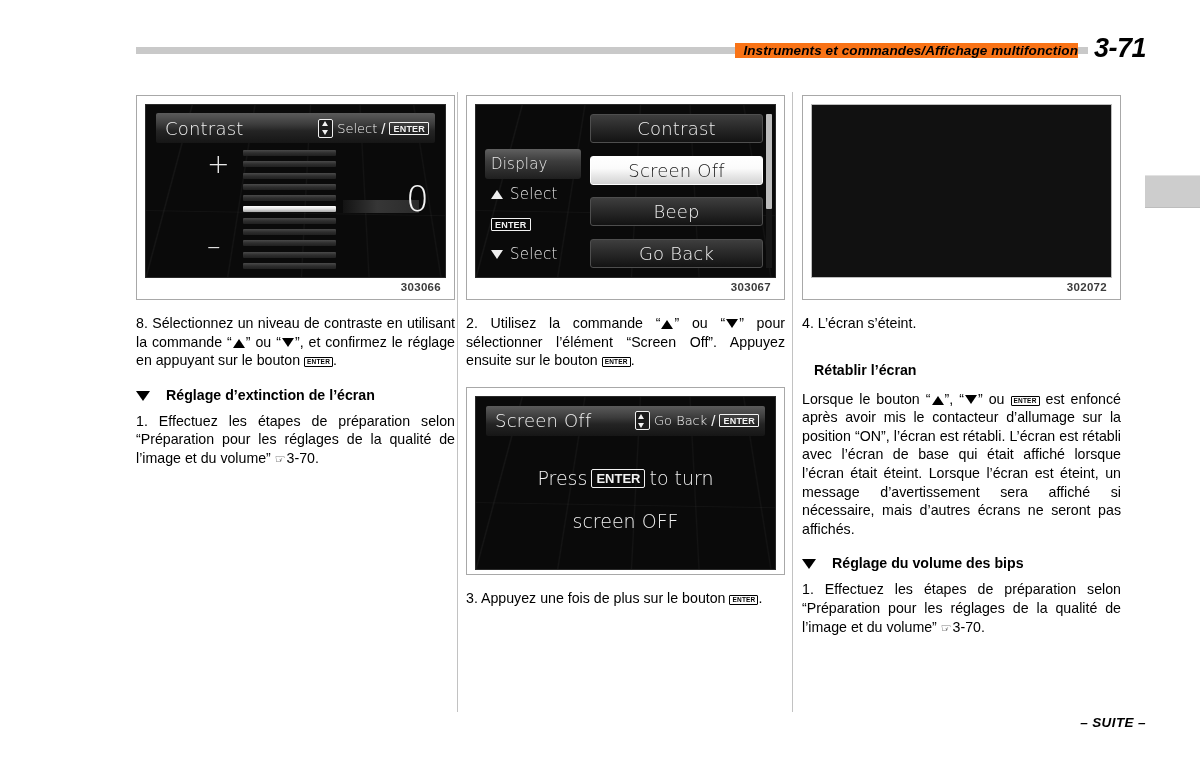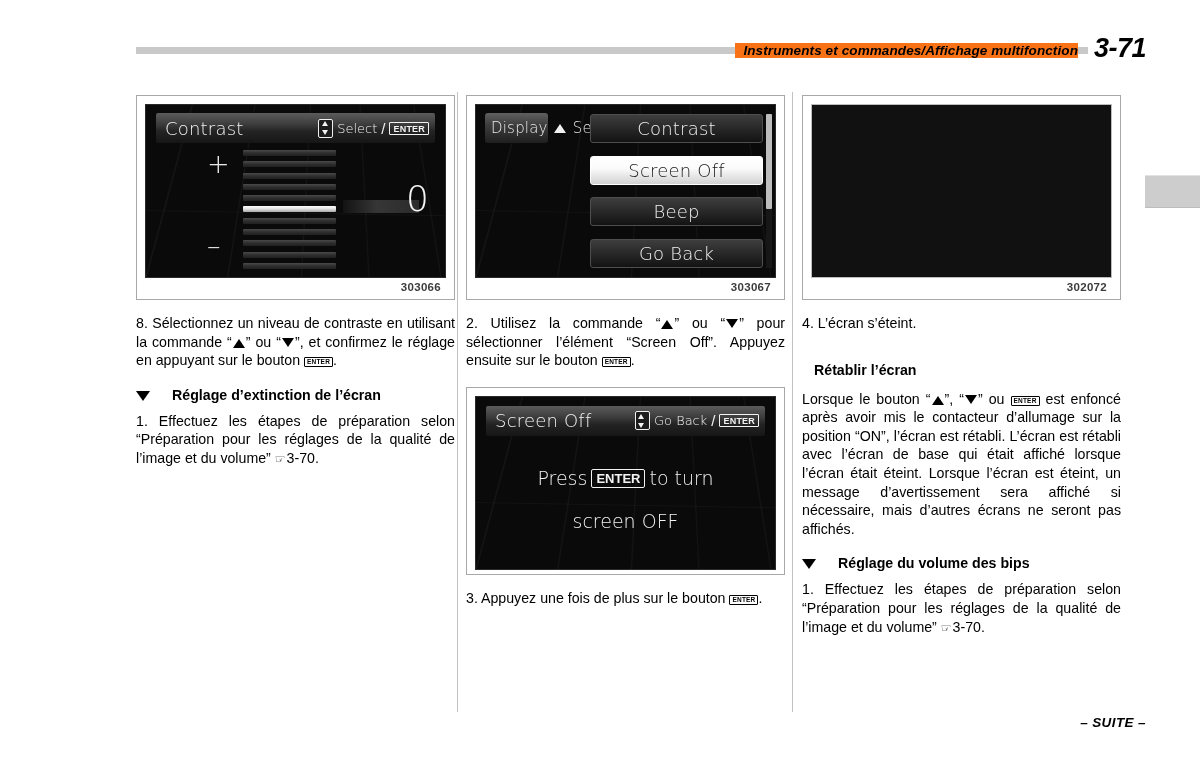--- a/index.html
+++ b/index.html
@@ -263,22 +263,22 @@
     height: 172px;
     display: flex;
   }
   #menu-left {
     width: 110px;
     position: relative;
     z-index: 2;
     padding: 8px 0 8px 9px;
     box-sizing: border-box;
     display: flex;
-    flex-direction: row;
-    justify-content: flex-start;
+    flex-direction: column;
+    justify-content: flex-end;
   }
   .menu-left-item {
     height: 30px;
     display: flex;
     align-items: center;
     color: #e9e9e9;
     font-size: 15px;
     font-family: "DejaVu Sans", sans-serif;
     font-weight: 300;
     padding-left: 6px;
@@ -427,21 +427,21 @@
     font-family: "Liberation Sans", sans-serif;
   }
   .body-text.nojust { text-align: left; }
   .spacer-sm { height: 9px; }
   .spacer-md { height: 17px; }
   .spacer-lg { height: 14px; }
 
   .section-head {
     display: flex;
     align-items: flex-start;
-    gap: 22px;
+    gap: 16px;
     font-size: 14.2px;
     font-weight: bold;
     font-family: "Liberation Sans", sans-serif;
   }
   .section-head .bullet {
     width: 0; height: 0;
     border-left: 7px solid transparent;
     border-right: 7px solid transparent;
     border-top: 10px solid #000;
     margin-top: 4px;

